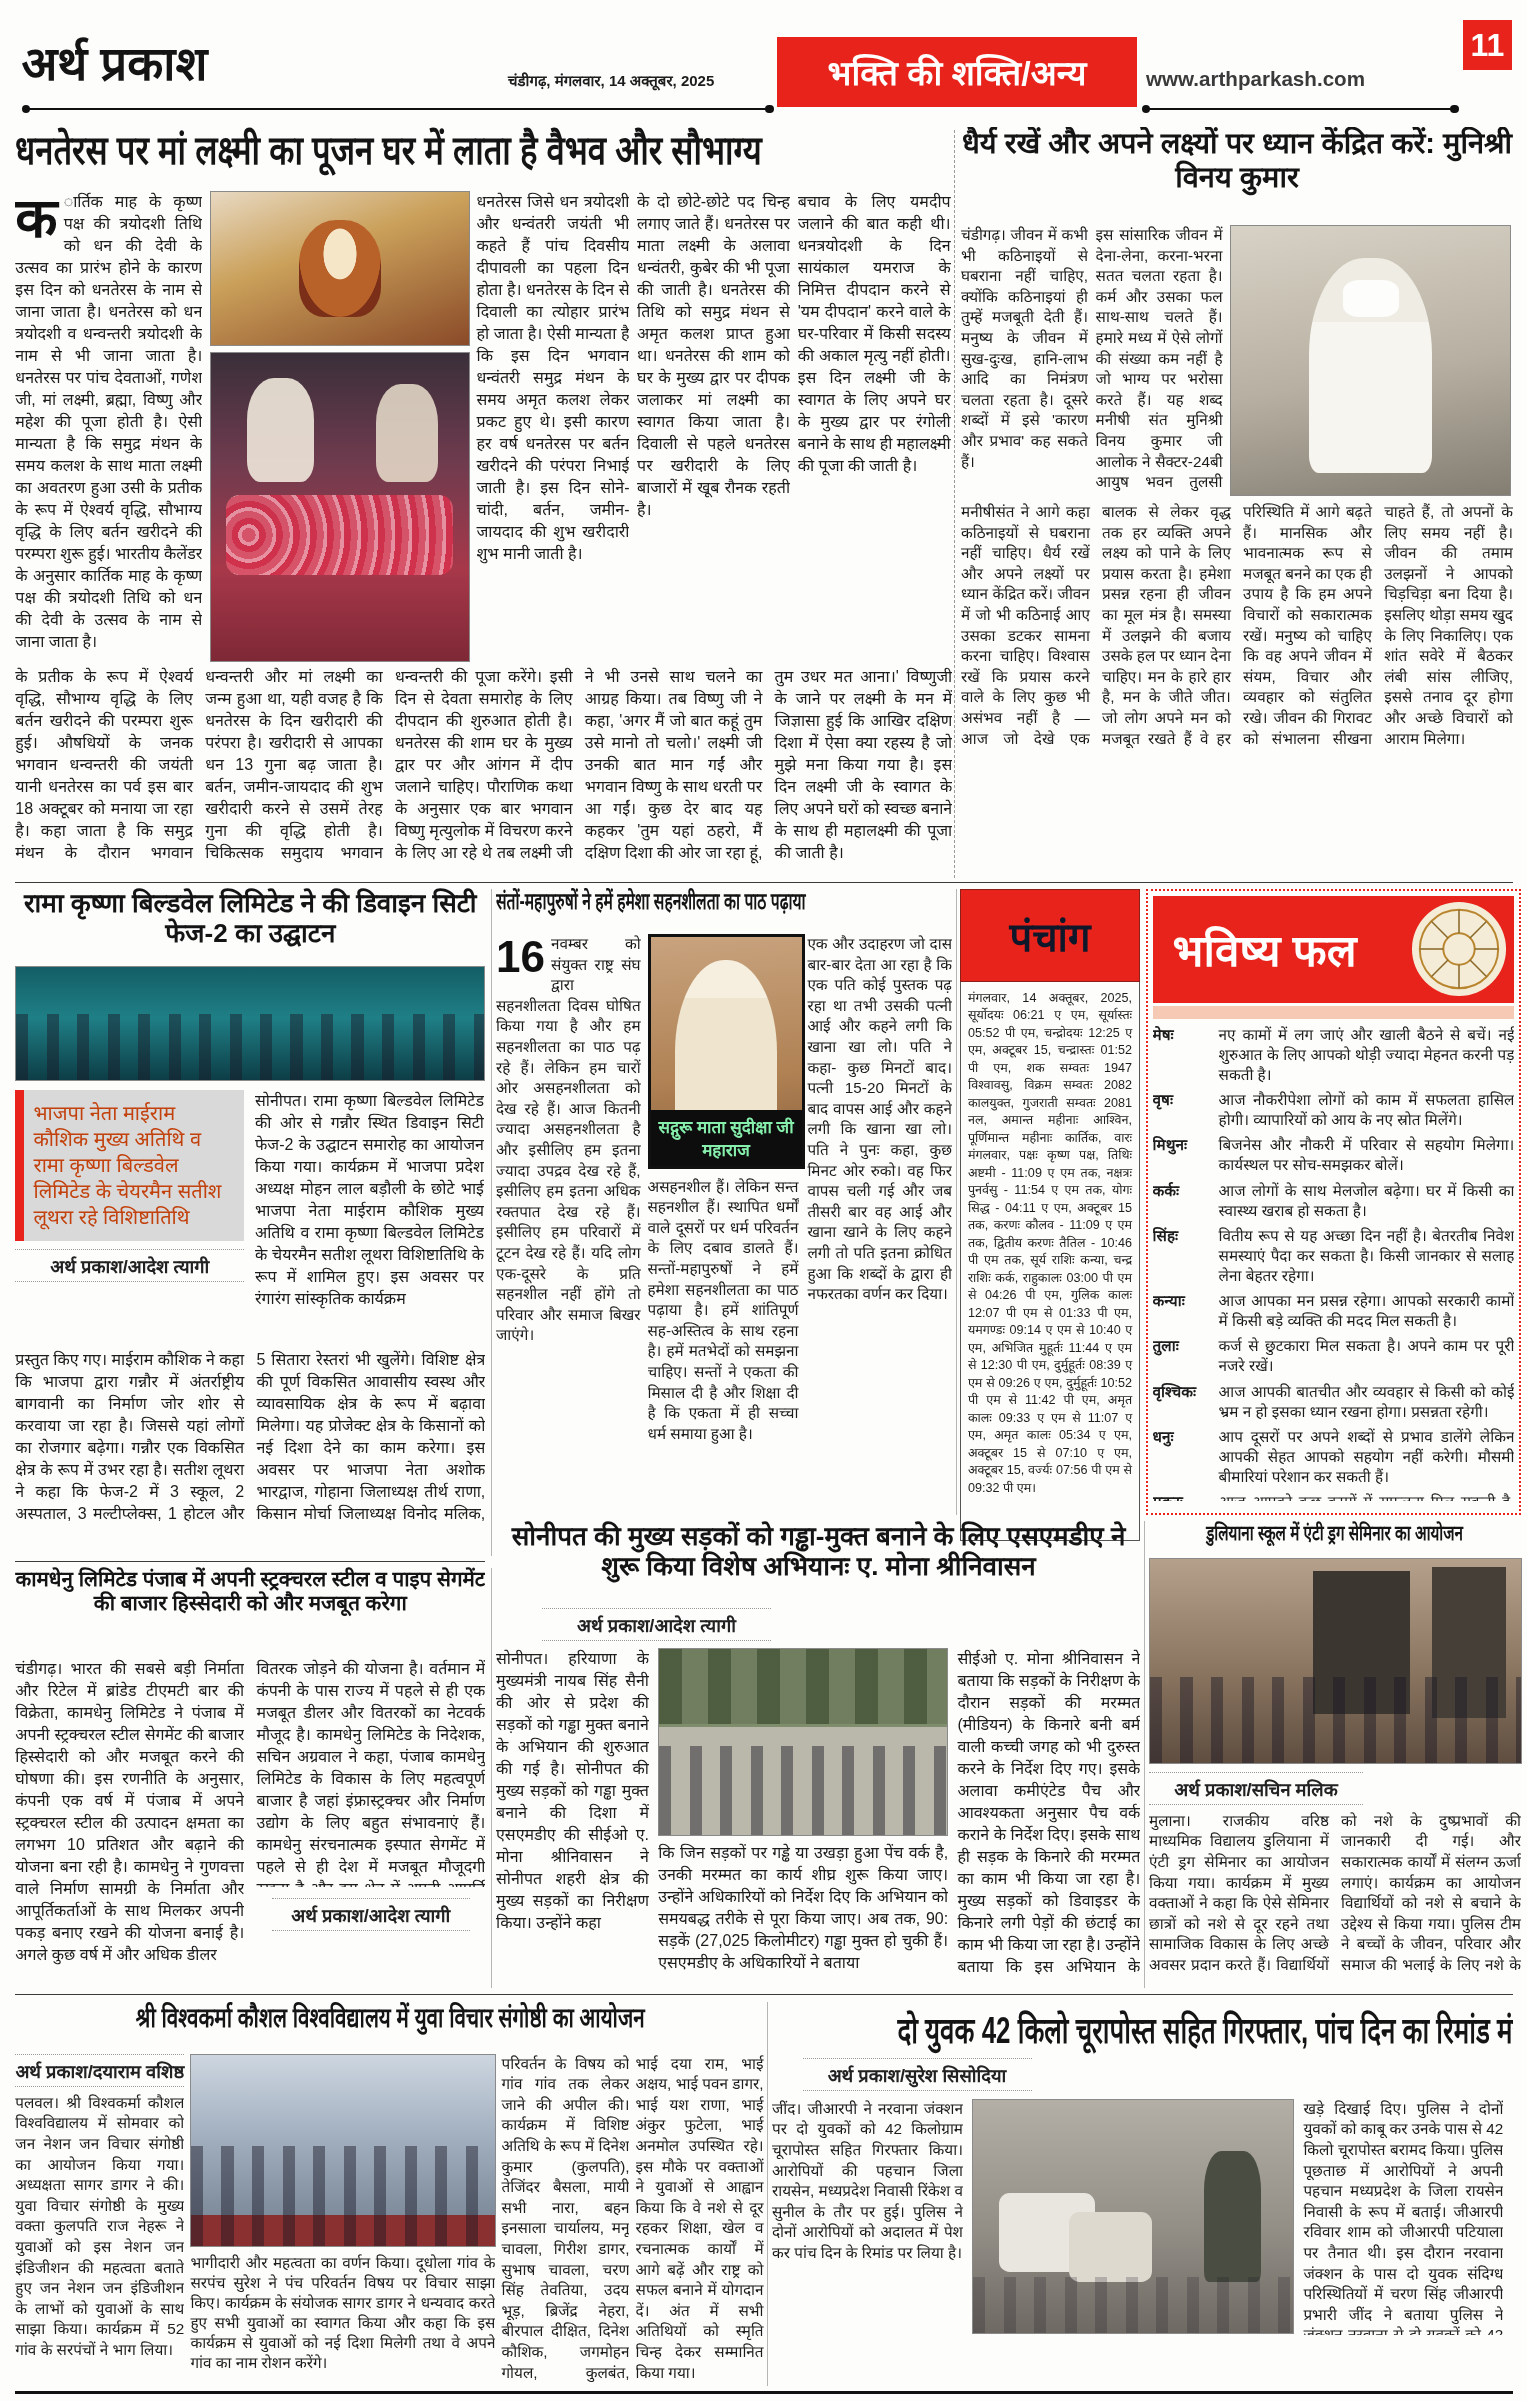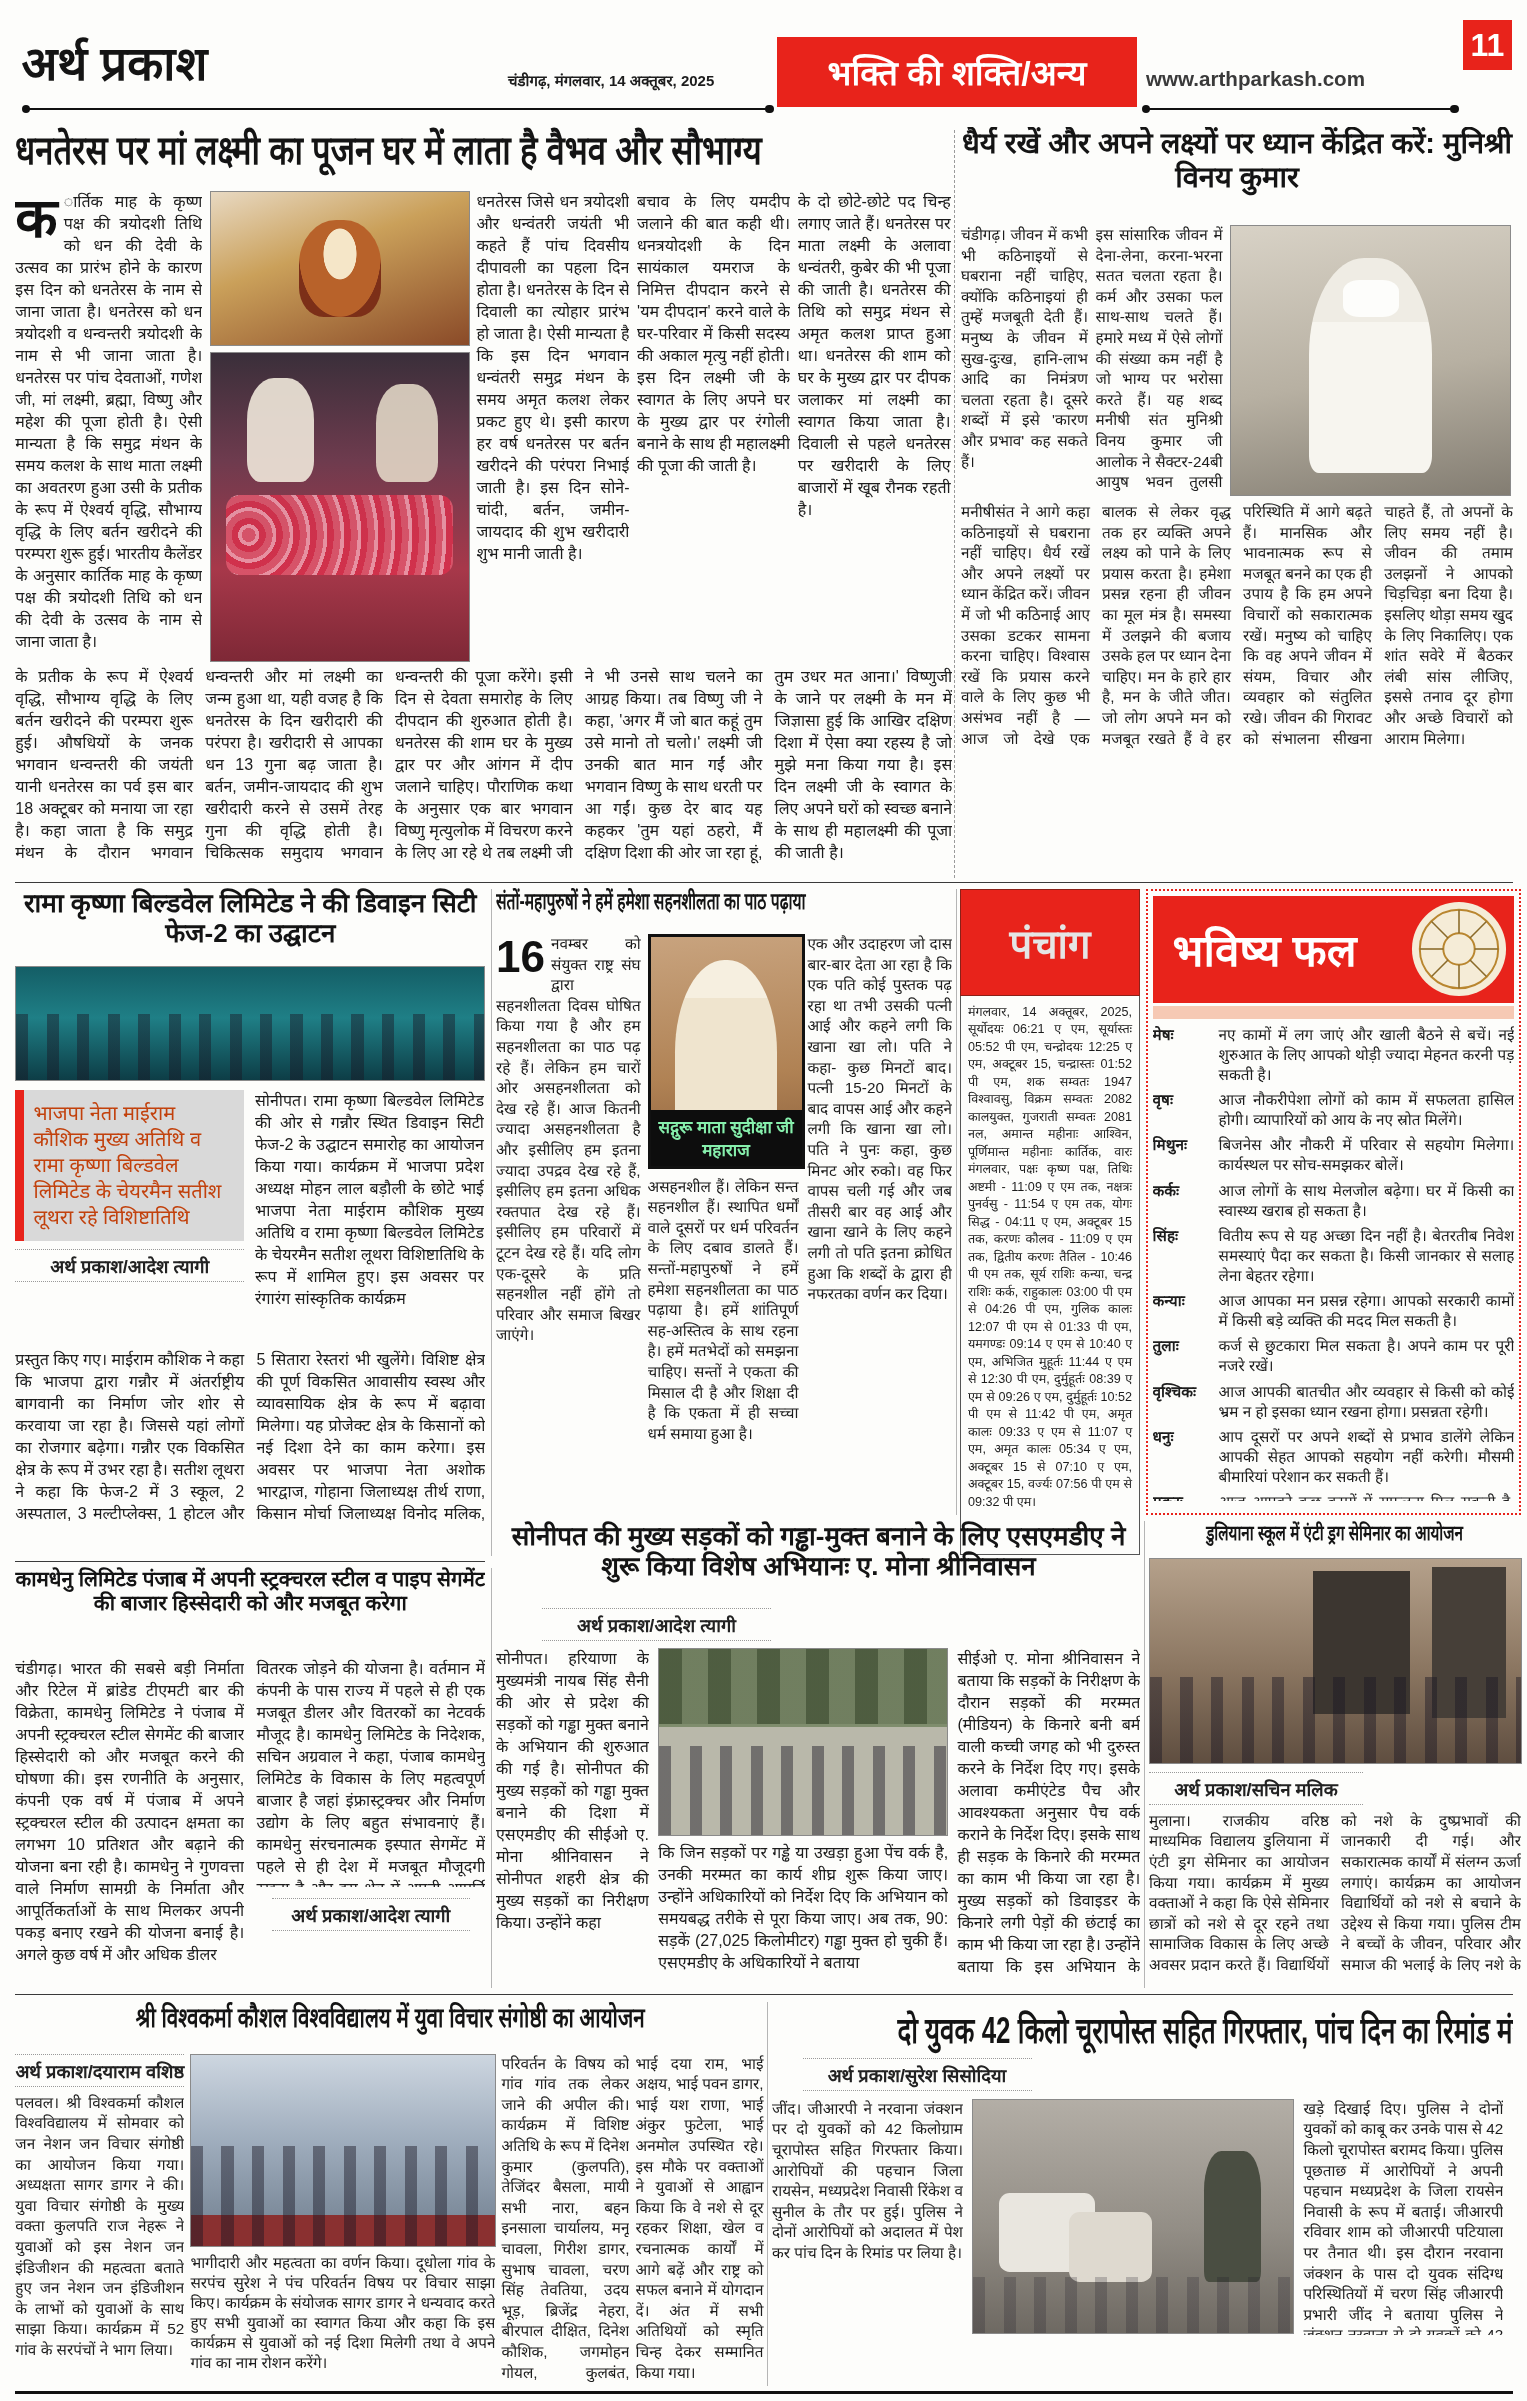--- a/index.html
+++ b/index.html
@@ -49,22 +49,22 @@
   #bhav{left:1146px;top:889px;width:375px;height:626px;border:2.3px dotted #e8231b;padding:4.6px;}
   
   #artE{left:15.3px;top:1567px;width:470px;height:421px;}
   #artF{left:496px;top:1521px;width:645px;height:467px;}
   #artG{left:1149px;top:1521px;width:372px;height:467px;}
   
   #artH{left:15.3px;top:2002px;width:749px;height:384px;}
   #artI{left:772px;top:2002px;width:741px;height:384px;}
   #stripI{background:#e8231b;color:#fff;text-align:center;font-size:24.4px;font-weight:700;
           padding:6.1px 0;width:100%;}
-  .panchang-head{background:#e8231b;color:#e5e5e5;font-weight:700;font-size:40px;text-align:center;
-                 padding:25px 0;border:0.8px solid #8a2018;}
+  .panchang-head{background:#e8231b;color:#0f172a;font-weight:700;font-size:40px;text-align:center;
+                 padding:18px 0;border:0.8px solid #8a2018;}
   .panchang-body{border:0.8px solid #555;border-top:none;padding:7.6px 6.9px;font-size:12.6px;line-height:17.5px;
                  text-align:justify;height:543px;overflow:hidden;}
   .bhav-head{position:relative;background:#e8231b;height:107px;display:flex;align-items:center;}
   .bhav-title{color:#fff;font-weight:700;font-size:44px;padding-left:20px;}
   .bhav-strip{height:13.7px;background:#f6c9b4;margin-top:3.1px;}
   .horo{display:flex;font-size:15.3px;line-height:20px;margin-top:5.3px;}
   .horo .sign{min-width:66px;font-weight:700;}
   .horo .txt{flex:1;text-align:justify;}
   .graycap{background:#d9d9d9;border-left:9.2px solid #e8231b;padding:10.7px 9.2px;
            font-size:20px;line-height:26px;font-weight:500;color:#c2410c;}
@@ -98,22 +98,22 @@
         <div class="photo" style="width:258px;height:153px;background:linear-gradient(160deg,#e8d9c2 0%,#caa05a 40%,#8a4a28 100%);">
           <div style="position:absolute;left:34%;top:18%;width:32%;height:64%;background:radial-gradient(ellipse at 50% 35%,#f5e6c8 0 28%,#b8622a 29% 70%,#7c2f18 71% 100%);border-radius:45% 45% 30% 30%;"></div>
         </div>
         <div class="photo" style="width:258px;height:308px;margin-top:6.1px;background:linear-gradient(180deg,#3a2f3a 0%,#6e3b4e 35%,#a7384a 70%,#7e2836 100%);">
           <div style="position:absolute;left:6%;top:46%;width:88%;height:26%;background:repeating-radial-gradient(circle at 10% 50%, #e0586e 0 6.9px, #f3a0b0 6.9px 10.7px, #d8304c 10.7px 17px);border-radius:13.7px;opacity:.85;"></div>
           <div style="position:absolute;left:14%;top:8%;width:26%;height:34%;background:#efe8da;border-radius:40% 40% 20% 20%;opacity:.9;"></div>
           <div style="position:absolute;right:12%;top:10%;width:24%;height:32%;background:#e9dfcc;border-radius:40% 40% 20% 20%;opacity:.85;"></div>
         </div>
       </div>
       <div class="bodytxt" style="width:153px;height:467px;">धनतेरस जिसे धन त्रयोदशी और धन्वंतरी जयंती भी कहते हैं पांच दिवसीय दीपावली का पहला दिन होता है। धनतेरस के दिन से दिवाली का त्योहार प्रारंभ हो जाता है। ऐसी मान्यता है कि इस दिन भगवान धन्वंतरी समुद्र मंथन के समय अमृत कलश लेकर प्रकट हुए थे। इसी कारण हर वर्ष धनतेरस पर बर्तन खरीदने की परंपरा निभाई जाती है। इस दिन सोने-चांदी, बर्तन, जमीन-जायदाद की शुभ खरीदारी शुभ मानी जाती है।</div>
+      <div class="bodytxt" style="width:153px;height:467px;">के दो छोटे-छोटे पद चिन्ह लगाए जाते हैं। धनतेरस पर माता लक्ष्मी के अलावा धन्वंतरी, कुबेर की भी पूजा की जाती है। धनतेरस की तिथि को समुद्र मंथन से अमृत कलश प्राप्त हुआ था। धनतेरस की शाम को घर के मुख्य द्वार पर दीपक जलाकर मां लक्ष्मी का स्वागत किया जाता है। दिवाली से पहले धनतेरस पर खरीदारी के लिए बाजारों में खूब रौनक रहती है।</div>
       <div class="bodytxt" style="width:153px;height:467px;">बचाव के लिए यमदीप जलाने की बात कही थी। धनत्रयोदशी के दिन सायंकाल यमराज के निमित्त दीपदान करने से 'यम दीपदान' करने वाले के घर-परिवार में किसी सदस्य की अकाल मृत्यु नहीं होती। इस दिन लक्ष्मी जी के स्वागत के लिए अपने घर के मुख्य द्वार पर रंगोली बनाने के साथ ही महालक्ष्मी की पूजा की जाती है।</div>
-      <div class="bodytxt" style="width:153px;height:467px;">के दो छोटे-छोटे पद चिन्ह लगाए जाते हैं। धनतेरस पर माता लक्ष्मी के अलावा धन्वंतरी, कुबेर की भी पूजा की जाती है। धनतेरस की तिथि को समुद्र मंथन से अमृत कलश प्राप्त हुआ था। धनतेरस की शाम को घर के मुख्य द्वार पर दीपक जलाकर मां लक्ष्मी का स्वागत किया जाता है। दिवाली से पहले धनतेरस पर खरीदारी के लिए बाजारों में खूब रौनक रहती है।</div>
     </div>
     <div class="abs bodytxt cols" id="artA-lower" style="column-count:5;">
       <span>के प्रतीक के रूप में ऐश्वर्य वृद्धि, सौभाग्य वृद्धि के लिए बर्तन खरीदने की परम्परा शुरू हुई। औषधियों के जनक भगवान धन्वन्तरी की जयंती यानी धनतेरस का पर्व इस बार 18 अक्टूबर को मनाया जा रहा है। कहा जाता है कि समुद्र मंथन के दौरान भगवान धन्वन्तरी और मां लक्ष्मी का जन्म हुआ था, यही वजह है कि धनतेरस के दिन खरीदारी की परंपरा है। खरीदारी से आपका धन 13 गुना बढ़ जाता है।</span>
       <span>बर्तन, जमीन-जायदाद की शुभ खरीदारी करने से उसमें तेरह गुना की वृद्धि होती है। चिकित्सक समुदाय भगवान धन्वन्तरी की पूजा करेंगे। इसी दिन से देवता समारोह के लिए दीपदान की शुरुआत होती है। धनतेरस की शाम घर के मुख्य द्वार पर और आंगन में दीप जलाने चाहिए। पौराणिक कथा के अनुसार एक बार भगवान विष्णु मृत्युलोक में विचरण करने के लिए आ रहे थे तब लक्ष्मी जी ने भी उनसे साथ चलने का आग्रह किया। तब विष्णु जी ने कहा, 'अगर मैं जो बात कहूं तुम उसे मानो तो चलो।' लक्ष्मी जी उनकी बात मान गईं और भगवान विष्णु के साथ धरती पर आ गईं। कुछ देर बाद यह कहकर 'तुम यहां ठहरो, मैं दक्षिण दिशा की ओर जा रहा हूं, तुम उधर मत आना।' विष्णुजी के जाने पर लक्ष्मी के मन में जिज्ञासा हुई कि आखिर दक्षिण दिशा में ऐसा क्या रहस्य है जो मुझे मना किया गया है। इस दिन लक्ष्मी जी के स्वागत के लिए अपने घरों को स्वच्छ बनाने के साथ ही महालक्ष्मी की पूजा की जाती है।</span>
     </div>
   </div>
 
   <div class="abs vsep dash" style="left:954px;top:130px;height:748px;"></div>
 
   <div class="abs" id="artB">

